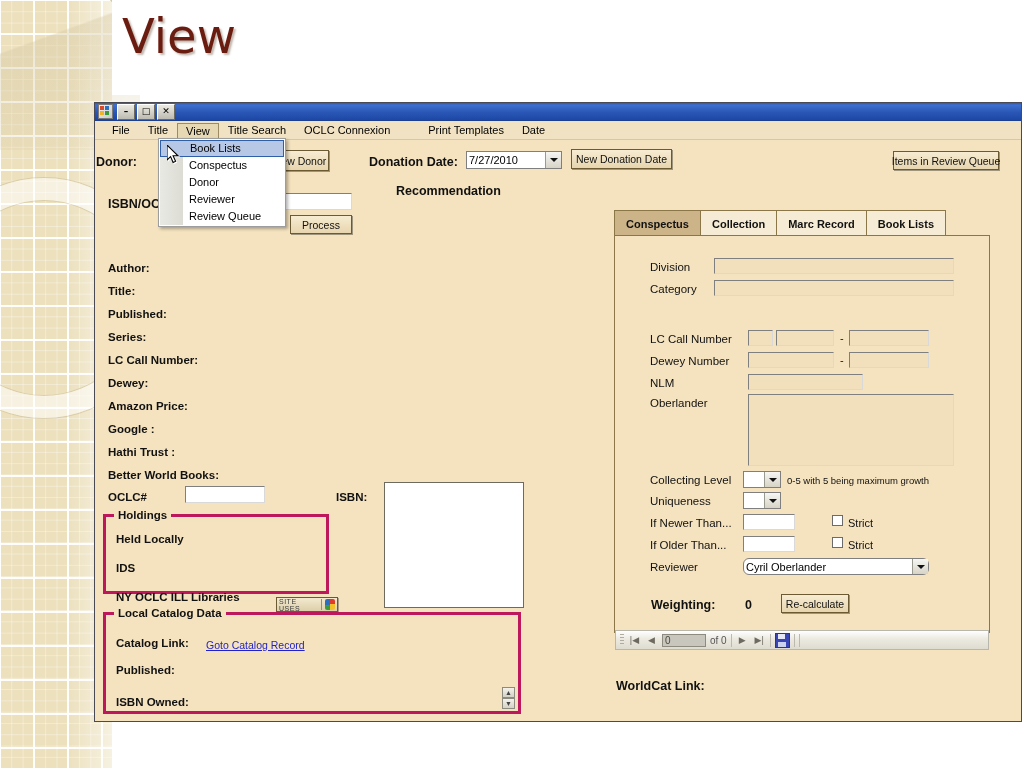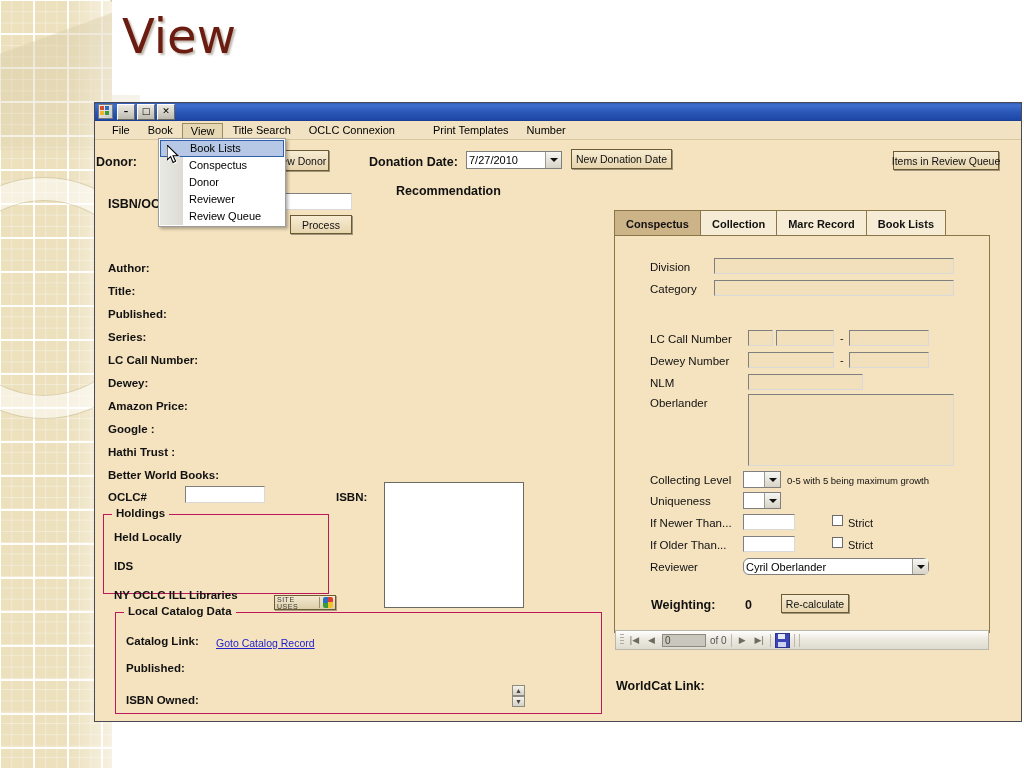--- a/index.html
+++ b/index.html
@@ -138,21 +138,21 @@
     border-left:1px solid #9a9a90;
     display:flex;align-items:center;justify-content:center;
   }
   .combo .arrow i{
     display:block;width:0;height:0;border-left:4px solid transparent;
     border-right:4px solid transparent;border-top:4px solid #111;
   }
   .chk{position:absolute;width:11px;height:11px;background:#fff;border:1px solid #6b6b6b;box-sizing:border-box;}
 
   .group{
-    position:absolute;border:1px solid #be185d;box-sizing:border-box;background:transparent;
+    position:absolute;border:3px solid #be185d;box-sizing:border-box;background:transparent;
   }
   .group > .gtitle{
     position:absolute;top:-8px;left:8px;background:#f5e3bf;padding:0 4px;
     font-weight:bold;font-size:11.5px;color:#111;
   }
 
   
   .tabstrip{position:absolute;left:519px;top:107px;width:376px;height:26px;display:flex;}
   .tab{
     height:26px;box-sizing:border-box;border:1px solid #8a7647;border-bottom:none;
@@ -223,26 +223,26 @@
       <span class="ticon"></span>
       <span class="winbtns">
         <span class="winbtn">–</span>
         <span class="winbtn">□</span>
         <span class="winbtn">✕</span>
       </span>
     </div>
 
     <div class="menubar">
       <div class="menuitem">File</div>
-      <div class="menuitem">Book</div>
+      <div class="menuitem">Title</div>
       <div class="menuitem open">View</div>
       <div class="menuitem">Title Search</div>
       <div class="menuitem">OCLC Connexion</div>
       <div class="menuitem" style="margin-left:20px">Print Templates</div>
-      <div class="menuitem">Number</div>
+      <div class="menuitem">Date</div>
     </div>
 
     <div class="lbl big" style="left:1px;top:52px;">Donor:</div>
     <div class="btn" style="left:176px;top:47px;width:58px;height:21px;">New Donor</div>
 
     <div class="lbl big" style="left:13px;top:94px;">ISBN/OCLC</div>
     <input class="tf" style="left: 189px; top: 90px; width: 68px; height: 17px;" value="">
     <div class="btn" style="left:195px;top:112px;width:62px;height:19px;">Process</div>
 
     <div class="lbl big" style="left:274px;top:52px;">Donation Date:</div>
@@ -279,21 +279,21 @@
       <div class="lbl" style="left:10px;top:16px;">Held Locally</div>
       <div class="lbl" style="left:10px;top:45px;">IDS</div>
       <div class="lbl" style="left:10px;top:74px;">NY OCLC ILL Libraries</div>
       <div class="siteuses" style="left:170px;top:80px;width:62px;height:15px;">
         <span>SITE USES</span>
         <span class="sep"></span>
         <span class="ico"></span>
       </div>
     </div>
 
-    <div class="group" style="left:20px;top:509px;width:487px;height:102px;">
+    <div class="group" style="left:8px;top:509px;width:418px;height:102px;">
       <div class="gtitle">Local Catalog Data</div>
       <div class="lbl" style="left:10px;top:22px;">Catalog Link:</div>
       <a class="link" style="position:absolute;left:100px;top:24px;">Goto Catalog Record</a>
       <div class="lbl" style="left:10px;top:49px;">Published:</div>
       <div class="lbl" style="left:10px;top:81px;">ISBN Owned:</div>
       <div class="spinner" style="left:396px;top:72px;">
         <div>▲</div>
         <div>▼</div>
       </div>
     </div>

